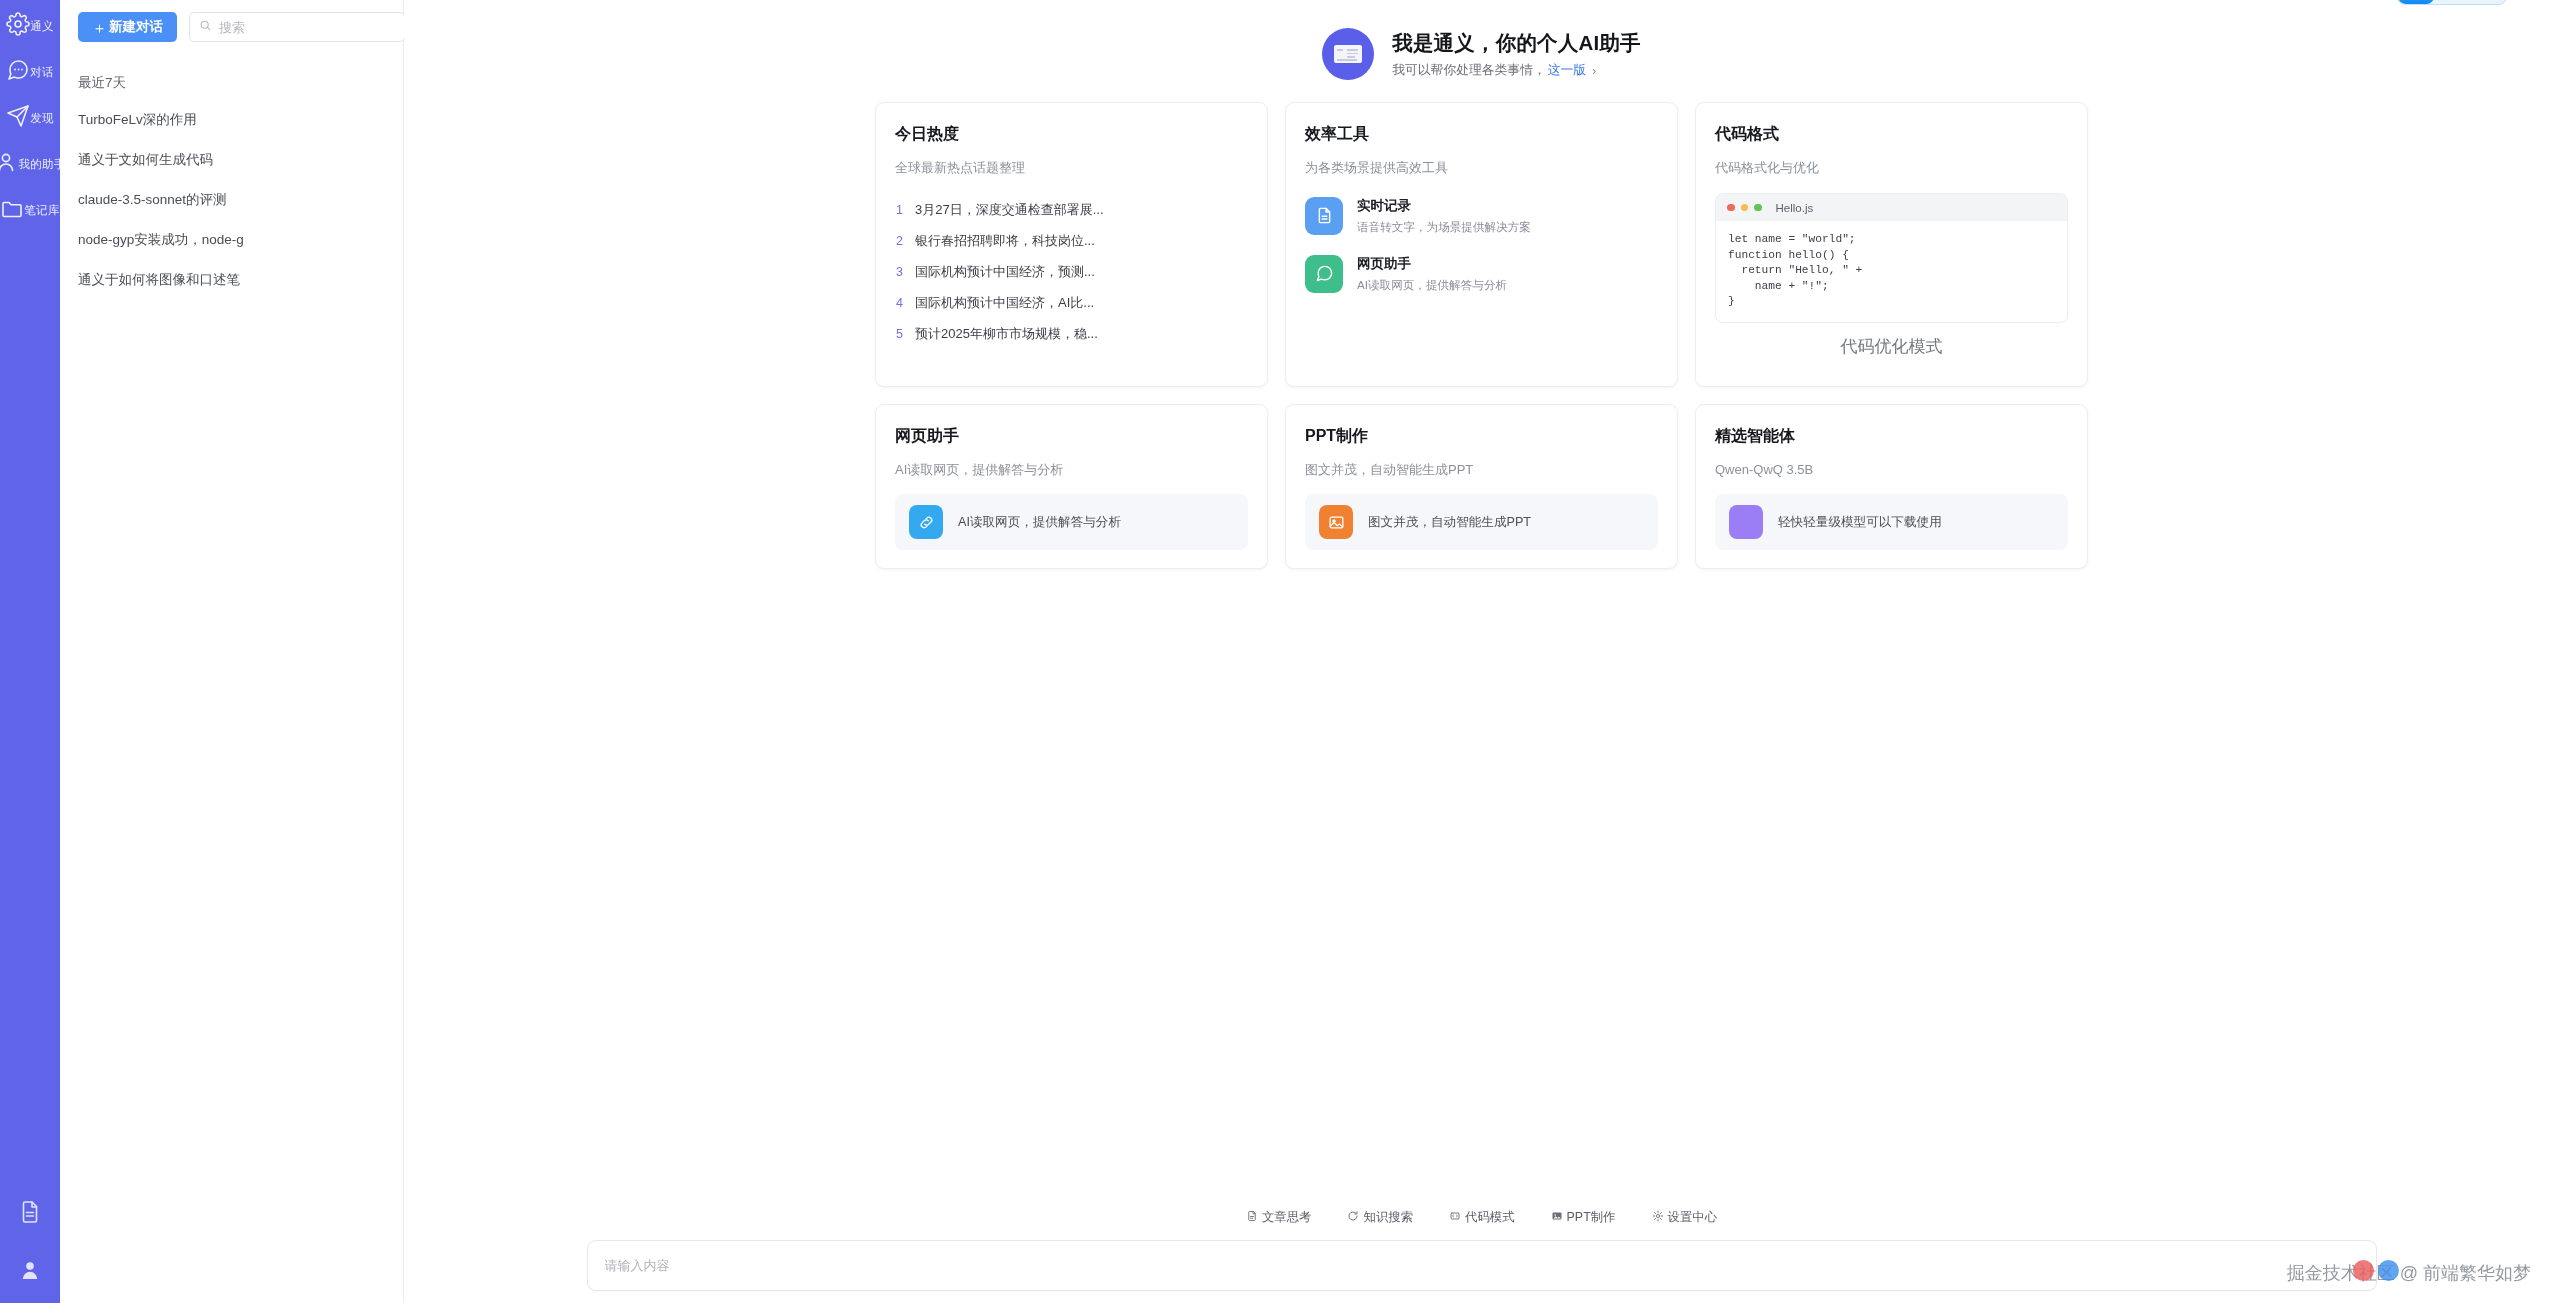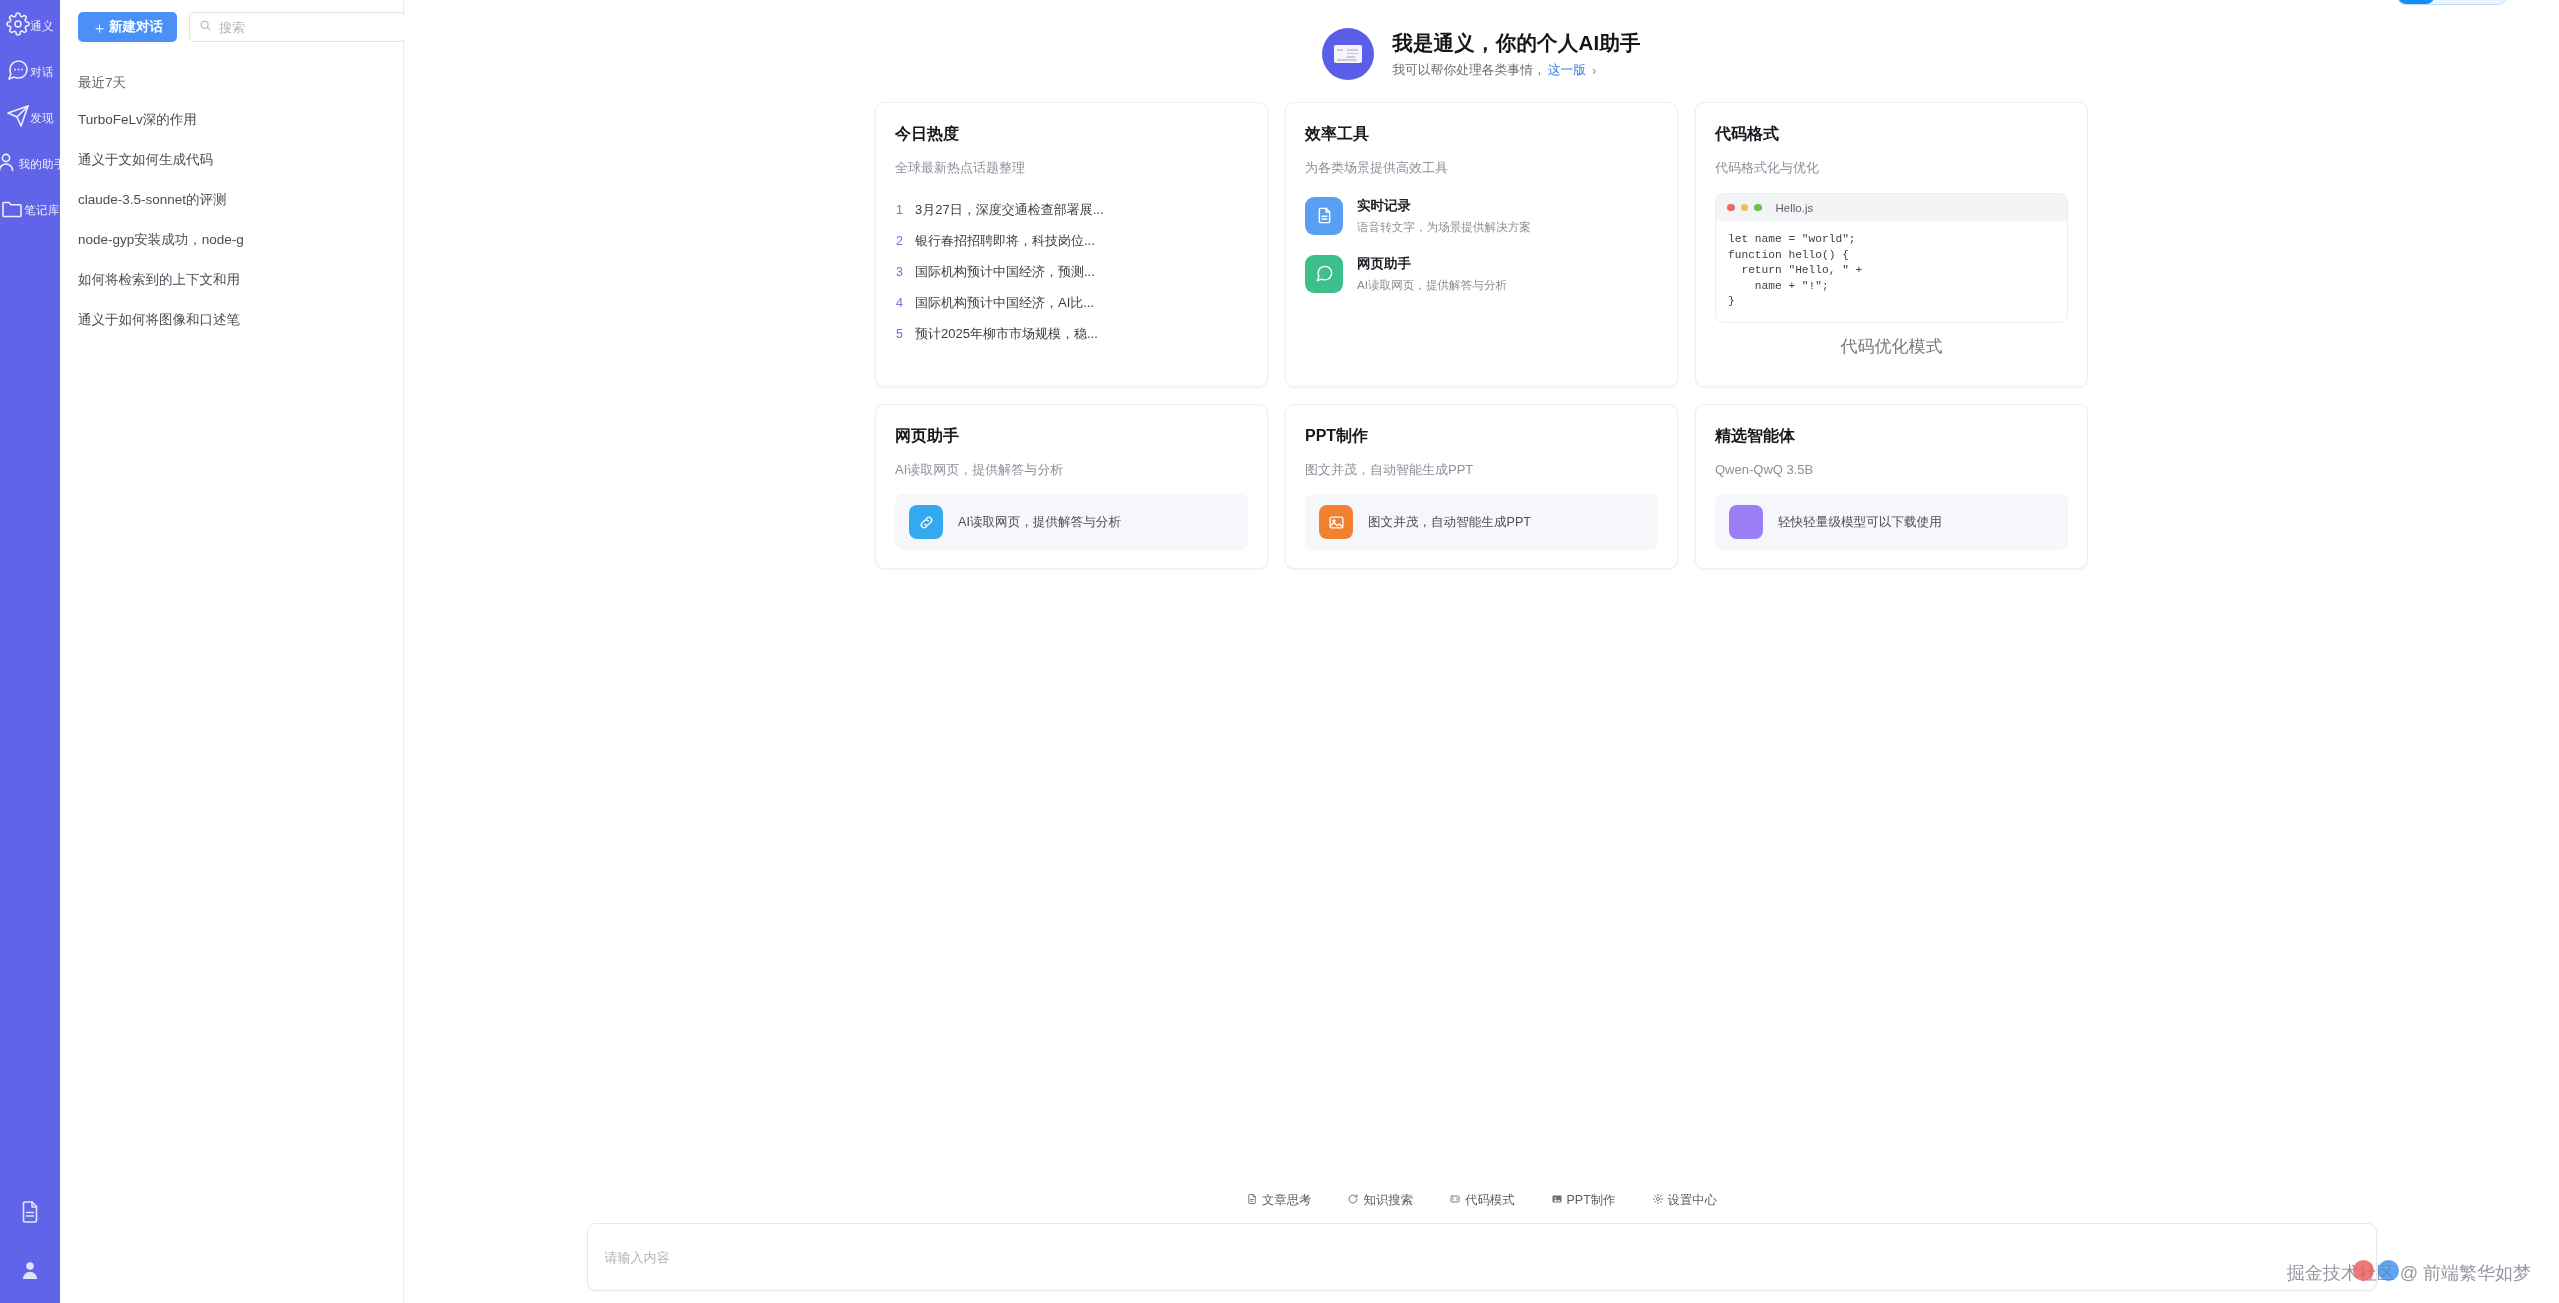--- a/index.html
+++ b/index.html
@@ -205,21 +205,21 @@
     display: flex; justify-content: center; align-items: center;
     gap: 36px; padding-bottom: 14px;
   }
   .quick-item {
     display: flex; align-items: center; gap: 4px;
     font-size: 12.4px; color: #595D66; cursor: pointer; justify-content: space-between;
   }
   .quick-item svg { width: 12px; height: 12px; flex: 0 0 12px; }
   .composer-wrap { display: flex; justify-content: center; padding-bottom: 12px; }
   .composer {
-    width: 1790px; height: 68px; border: 1px solid #E6E7EB;
+    width: 1790px; height: 51px; border: 1px solid #E6E7EB;
     border-radius: 9px; background: #fff; display: flex; align-items: center;
     padding: 0 17px; box-shadow: 0 1px 2px rgba(20,22,30,.03);
   }
   .composer input {
     flex: 1; border: none; outline: none; font-size: 13px; color: #35373D;
     background: transparent; font-family: "Liberation Sans", sans-serif;
   }
   .composer input::placeholder { color: #AFB2B9; }
 
   
@@ -327,21 +327,20 @@
         <input class="search-input" type="text" placeholder="搜索" style="">
       </div>
     </div>
 
     <div class="conv-list">
       <div class="conv-group-title">最近7天</div>
       <div class="conv-item">TurboFeLv深的作用</div>
       <div class="conv-item">通义于文如何生成代码</div>
       <div class="conv-item">claude-3.5-sonnet的评测</div>
       <div class="conv-item">node-gyp安装成功，node-g</div>
-      <div class="conv-item">如何将检索到的上下文和用</div>
       <div class="conv-item">通义于如何将图像和口述笔</div>
     </div>
   </div>
 
   <div class="main">
 
     <div class="top-progress">
       <div class="fill"></div>
     </div>
 

